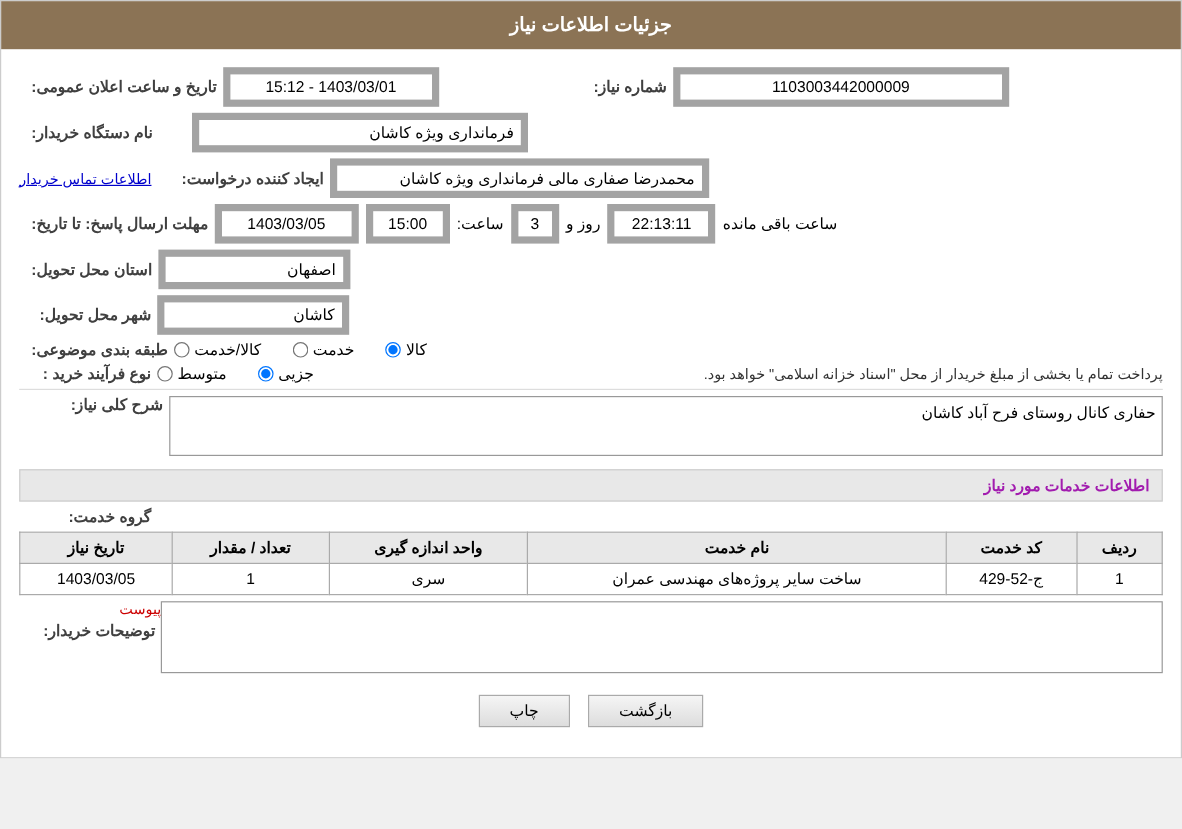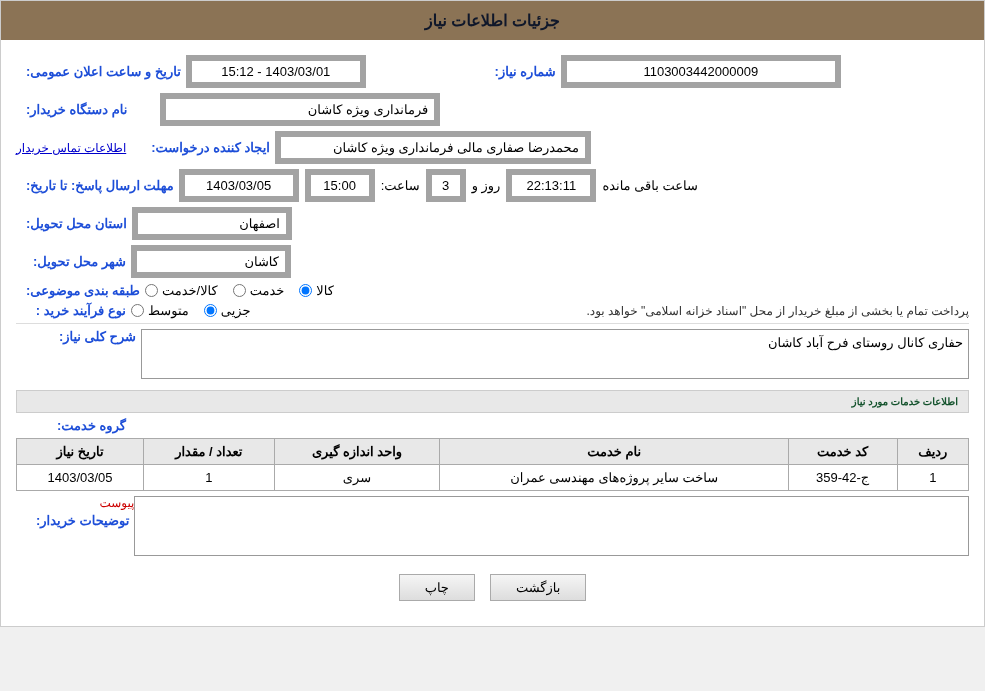--- a/index.html
+++ b/index.html
@@ -12,52 +12,52 @@
 
     .page-container {
       max-width: 985px;
       margin: 0 auto;
       background: #fff;
       border: 1px solid #ccc;
     }
 
     .header-bar {
       background: #8B7355;
-      color: #0f172a;
+      color: #ffffff;
       text-align: center;
       padding: 10px 0;
       font-size: 16px;
       font-weight: bold;
     }
 
     .content {
       padding: 10px 15px;
     }
 
     .section-title {
       background: #e8e8e8;
       border: 1px solid #ccc;
       padding: 5px 10px;
       font-weight: bold;
-      font-size: 10px;
+      font-size: 13px;
       margin: 8px 0 5px 0;
       text-align: right;
-      color: #14532d;
+      color: #a21caf;
     }
 
     .form-row {
       display: flex;
       align-items: center;
       margin: 5px 0;
       justify-content: flex-end;
     }
 
     .label {
       font-weight: bold;
-      color: #1d4ed8;
+      color: #404040;
       white-space: nowrap;
       margin-right: 5px;
       margin-left: 10px;
       min-width: 100px;
       text-align: right;
     }
 
     .field-box {
       border: 6px solid #a3a3a3;
       background: #fff;
@@ -85,21 +85,21 @@
 
     .blue-link {
       color: #0000cc;
       text-decoration: underline;
       cursor: pointer;
     }
 
     .radio-group {
       display: flex;
       align-items: center;
-      gap: 15px;
+      gap: 26px;
       flex-direction: row-reverse;
     }
 
     .radio-item {
       display: flex;
       align-items: center;
       gap: 4px;
     }
 
     .radio-item input[type="radio"] {
@@ -300,21 +300,21 @@
           <th>کد خدمت</th>
           <th>نام خدمت</th>
           <th>واحد اندازه گیری</th>
           <th>تعداد / مقدار</th>
           <th>تاریخ نیاز</th>
         </tr>
       </thead>
       <tbody id="services-tbody">
       <tr>
             <td>1</td>
-            <td>ج-42-359</td>
+            <td>ج-52-429</td>
             <td>ساخت سایر پروژه‌های مهندسی عمران</td>
             <td>سری</td>
             <td>1</td>
             <td>1403/03/05</td>
           </tr>
         </tbody>
     </table>
 
     <div class="attachment-label-area">
       <div class="textarea-wrapper" style="flex:1;">

